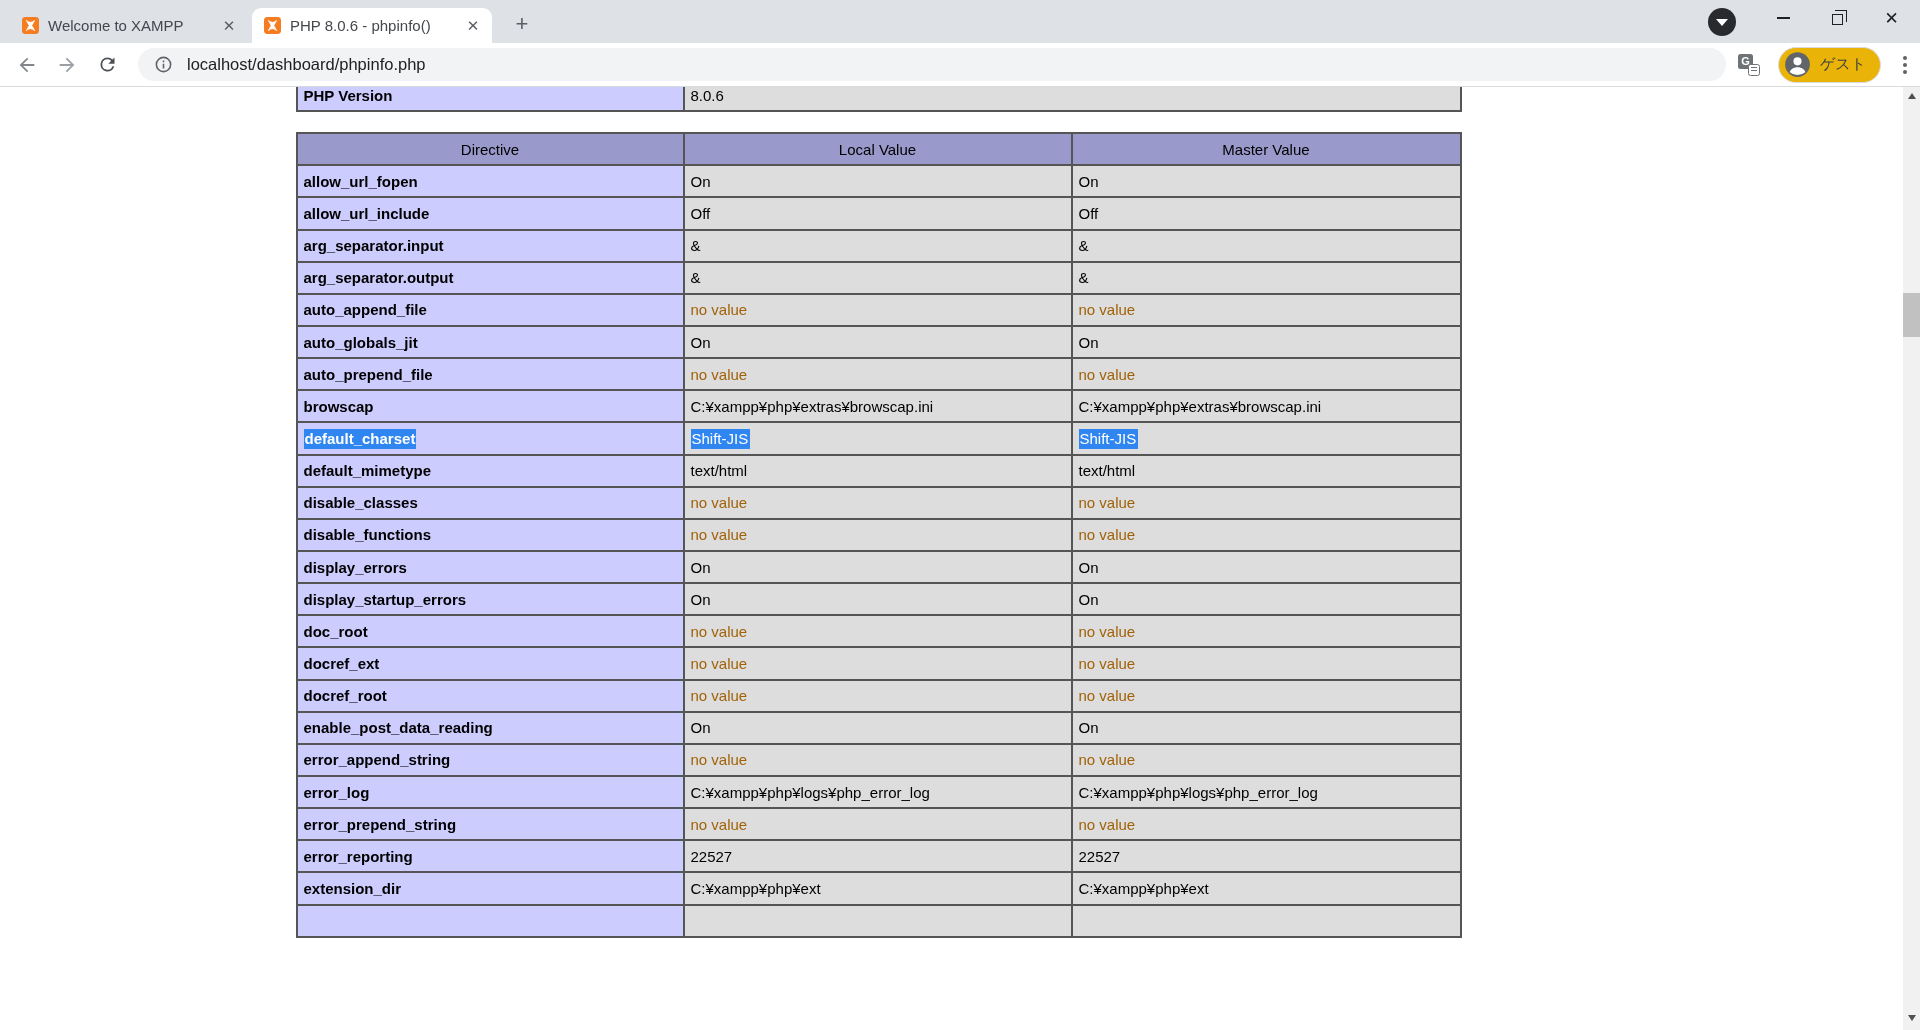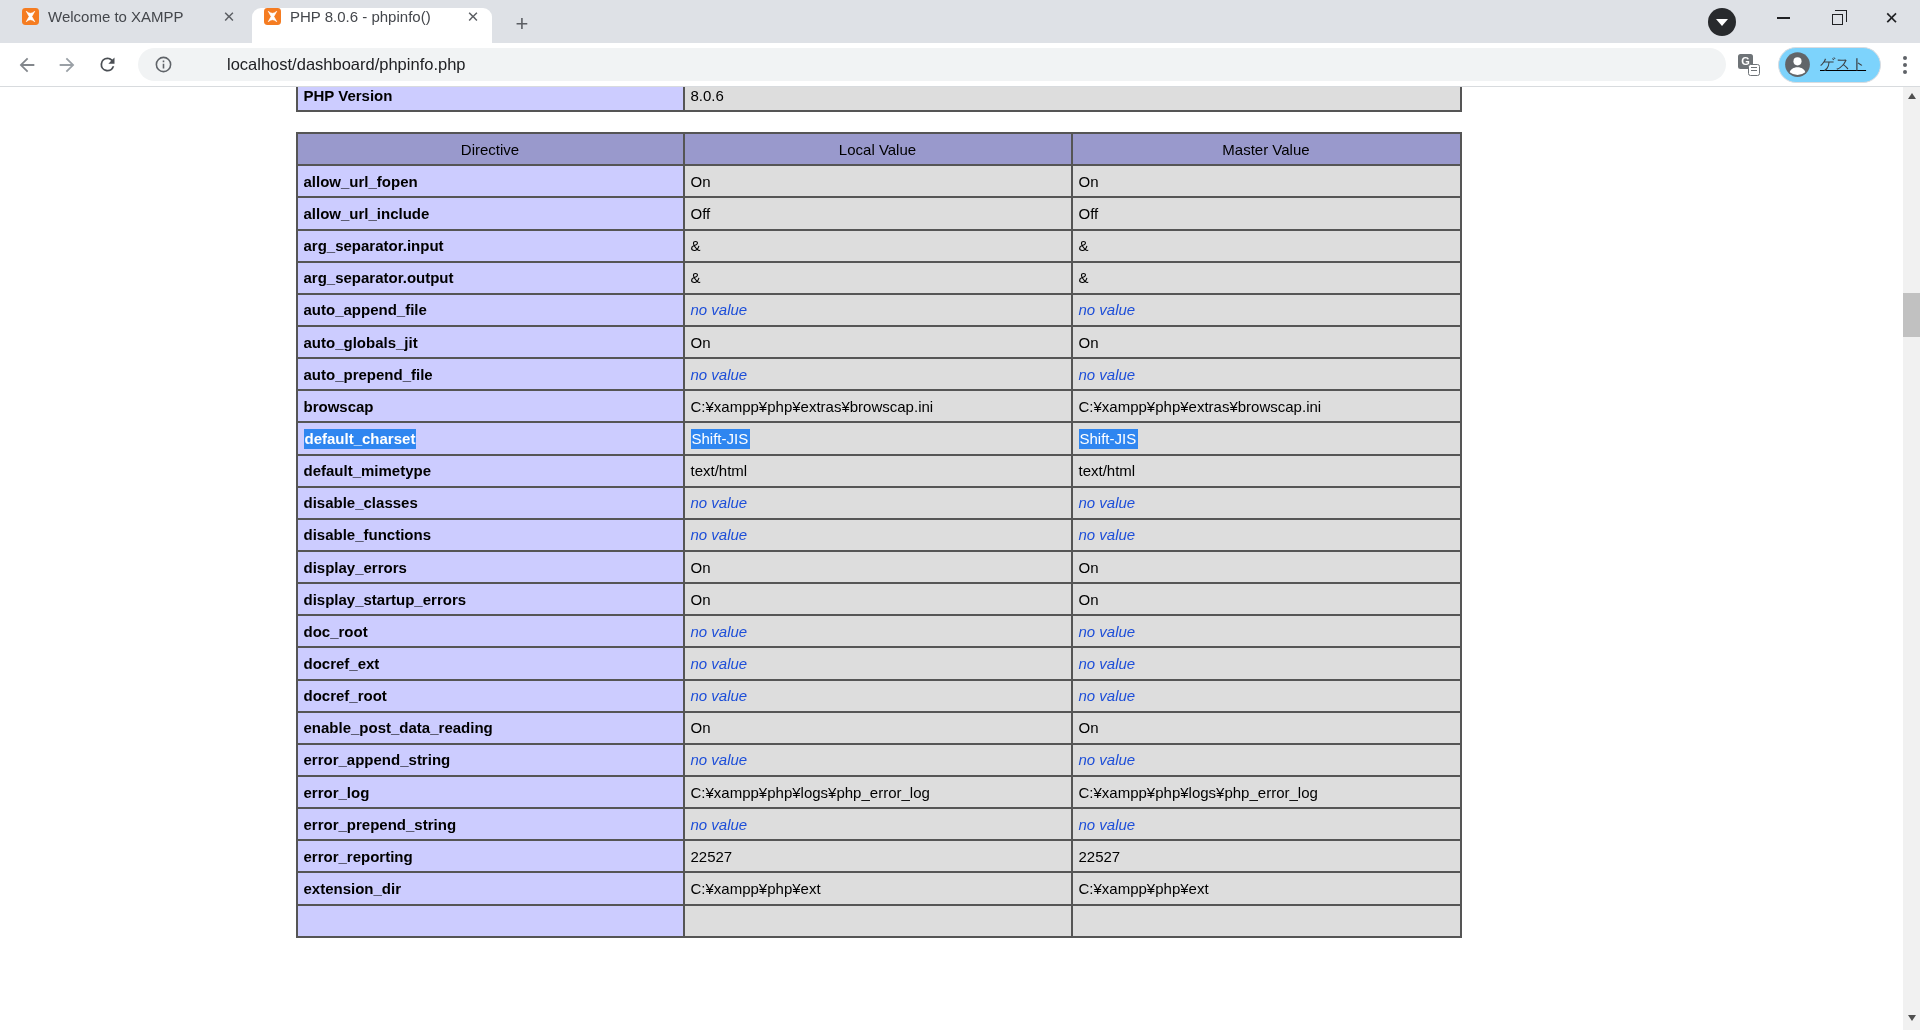--- a/index.html
+++ b/index.html
@@ -5,21 +5,21 @@
   * { margin:0; padding:0; box-sizing:border-box; }
   html,body { width:1920px; height:1030px; overflow:hidden; font-family:"Liberation Sans", sans-serif; }
   :root {
     --c-header:#9999cc; --c-e:#ccccff; --c-v:#dddddd; --c-border:#555555;
     --c-sel:#2f86f0; --c-orange:#f57c21;
   }
   #window { position:relative; width:1920px; height:1030px; background:#fff; }
 
   
   .tabbar { position:absolute; top:0; left:0; width:1920px; height:43px; background:#dee1e6; }
-  .tab { position:absolute; top:8px; height:35px; display:flex; align-items:flex-start; padding:0 10px 0 12px; cursor:default; }
+  .tab { position:absolute; top:8px; height:35px; display:flex; align-items:center; padding:0 10px 0 12px; cursor:default; }
   .tab-inactive { left:10px; width:238px; }
   .tab-active { left:252px; width:240px; background:#fff; border-radius:9px 9px 0 0; }
   .favicon { width:17px; height:17px; flex:0 0 17px; margin-right:9px; }
   .tab-title { font-size:15px; color:#44474c; white-space:nowrap; overflow:hidden; flex:1 1 auto; }
   .tab-close { flex:0 0 18px; width:18px; height:18px; line-height:17px; text-align:center; font-size:15px;
                color:#5b5e63; border-radius:50%; margin-left:6px; }
   .newtab { position:absolute; left:508px; top:11px; width:28px; height:28px; border-radius:50%;
             font-size:22px; font-weight:300; color:#5b5e63; text-align:center; line-height:26px; }
   .tabsearch { position:absolute; left:1708px; top:8px; width:28px; height:28px; border-radius:50%;
                background:#282a2d; color:#fff; text-align:center; }
@@ -31,46 +31,46 @@
   .restore { position:relative; width:11px; height:11px; border:1.6px solid #202124; background:#dee1e6; margin-top:3px; }
   .restore::before { content:""; position:absolute; left:1.5px; top:-4.8px; width:11px; height:11px;
                      border:1.6px solid #202124; border-left:none; border-bottom:none; }
 
   
   .toolbar { position:absolute; top:43px; left:0; width:1920px; height:44px; background:#fff;
              border-bottom:1px solid #d8dbde; display:flex; align-items:center; }
   .navbtn { width:34px; height:34px; display:flex; align-items:center; justify-content:center; border-radius:50%; flex:0 0 34px; }
   .nav-back { margin-left:10px; } .nav-fwd { margin-left:6px; } .nav-refresh { margin-left:6px; }
   .urlbar { height:33px; background:#f1f3f4; border-radius:17px; margin-left:14px; width:1588px;
-            display:flex; align-items:center; padding:0 16px;gap:40px; }
+            display:flex; align-items:center; padding:0 16px; }
   .url-text { font-size:16.5px; color:#202124; margin-left:14px; white-space:nowrap; }
   .tool-right { display:flex; align-items:center; margin-left:12px; }
   .translate { width:22px; height:22px; position:relative; }
   .t-front { position:absolute; left:0; top:0; width:15px; height:15px; background:#6e7377; border-radius:2.5px;
              color:#fff; font-size:11px; font-weight:bold; text-align:center; line-height:15px; }
   .t-back { position:absolute; right:0; bottom:0; width:12px; height:12px; background:#fff; border:1.6px solid #6e7377;
             border-radius:2.5px; }
   .t-back::before { content:""; position:absolute; left:1.5px; top:2.5px; width:6px; height:1.4px; background:#6e7377;
             box-shadow:0 3px 0 #6e7377; }
   .profile-pill { display:flex; align-items:center; margin-left:18px; height:36px; border:1px solid #dadce0;
-                  border-radius:18px; padding:0 14px 0 5px; background:#7dd3fc;text-decoration:underline; }
+                  border-radius:18px; padding:0 14px 0 5px; background:#eab308; }
   .guest-label { font-size:15px; color:#3c4043; margin-left:9px; }
   .menu-dots { margin-left:14px; width:20px; text-align:center; }
   .menu-dots .dot { width:4px; height:4px; border-radius:50%; background:#5f6368; margin:3px auto; }
 
   
   .content { position:absolute; top:87px; left:0; width:1757px; height:943px; background:#fff; overflow:hidden; }
   table { border-collapse:collapse; table-layout:fixed; width:1164px; margin:0 auto; font-size:15px; color:#000; }
   td, th { border:2px solid var(--c-border); height:32.15px; padding:0 6px; overflow:hidden; white-space:nowrap; }
   th { background:var(--c-header); font-weight:normal; text-align:center; }
   td.e { background:var(--c-e); font-weight:bold; }
   td.v { background:var(--c-v); font-weight:normal; }
   .top-table { margin-top:-9px; }
   .main-table { margin-top:20px; }
-  .novalue { color:#1d4ed8; font-style:italic; }
+  .novalue { color:#a16207; }
   .sel { background:var(--c-sel); color:#fff; padding:1px 2px 2px 1px; }
   .sel-dir { padding-right:1px; }
 
   
   .scrollbar { position:absolute; top:87px; right:0; width:17px; height:943px; background:#f1f1f1; }
   .sb-arrow { position:absolute; left:0; width:17px; height:17px; display:flex; align-items:center; justify-content:center; }
   .sb-up { top:0; } .sb-down { bottom:4px; }
   .tri-up { width:0; height:0; border-left:4.5px solid transparent; border-right:4.5px solid transparent; border-bottom:6px solid #505050; }
   .tri-down { width:0; height:0; border-left:4.5px solid transparent; border-right:4.5px solid transparent; border-top:6px solid #505050; }
   .sb-thumb { position:absolute; left:0; top:206px; width:17px; height:44px; background:#c1c1c1; }

